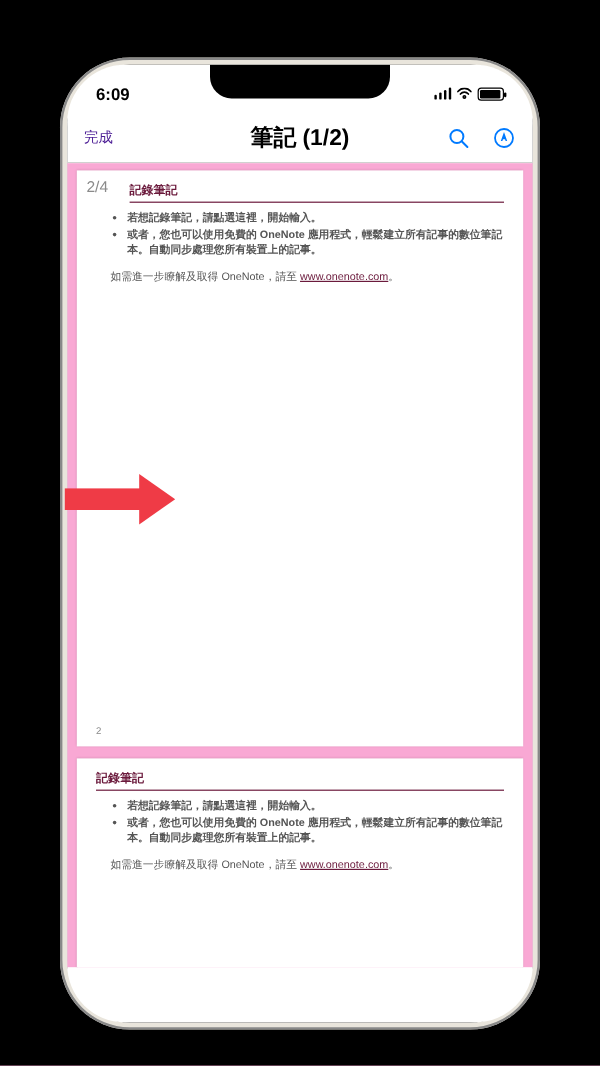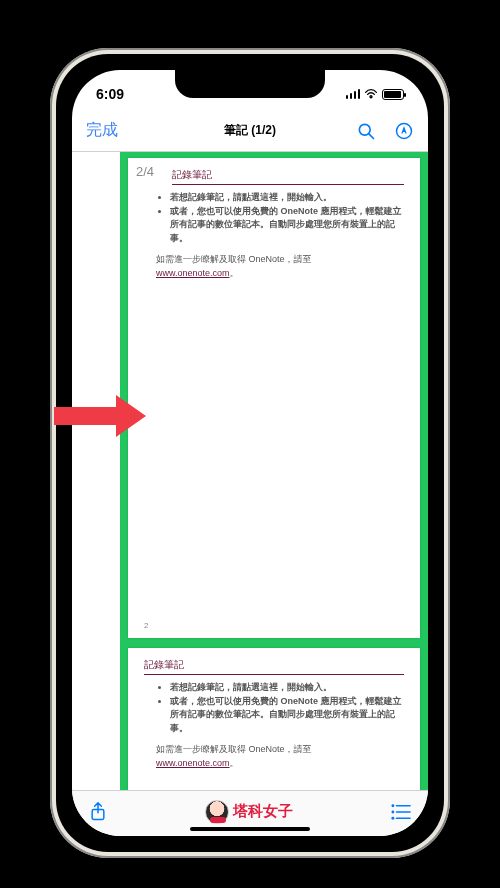--- a/index.html
+++ b/index.html
@@ -20,21 +20,21 @@
     background: #e9e5dc;
     border-radius: 58px;
     padding: 6px;
     box-shadow: 0 0 0 2px #888 inset;
   }
   .phone-inner {
     width: 100%;
     height: 100%;
     background: #000;
     border-radius: 52px;
-    padding: 16px;
+    padding: 0;
   }
   .screen {
     width: 100%;
     height: 100%;
     background: #fff;
     border-radius: 48px;
     overflow: hidden;
     position: relative;
   }
   .notch {
@@ -69,31 +69,30 @@
   .battery-fill { position:absolute; left:1px; top:1px; bottom:1px; width: 17px; background:#000; border-radius:1px; }
 
   .nav-bar {
     height: 42px;
     display: flex;
     align-items: center;
     justify-content: space-between;
     padding: 0 14px;
     border-bottom: 0.5px solid #d0d0d0;
   }
-  .nav-left { color: #3b82f6; font-size: 16px; }
-  .nav-title { font-size: 12px; font-weight: 600; position:absolute; left:50%; transform:translateX(-50%); }
+  .nav-left { color: #4c1d95; font-size: 12px; }
+  .nav-title { font-size: 19px; font-weight: 600; position:absolute; left:50%; transform:translateX(-50%); }
   .nav-right { display: flex; align-items: center; gap: 18px; }
   .icon-btn { color: #007aff; }
 
   .content {
     height: calc(100% - 40px - 42px - 46px);
     overflow: hidden;
-    background: #22c55e;
+    background: #f9a8d4;
     padding: 6px 8px;
-    margin-left: 48px;
   }
   .doc-page {
     background: #fff;
     width: 100%;
     min-height: 480px;
     padding: 8px 16px 12px 16px;
     font-size: 9px;
     color: #555;
     margin-bottom: 10px;
     position: relative;
@@ -102,21 +101,21 @@
   .doc-page.second { min-height: 200px; }
   .page-badge {
     position: absolute;
     left: 8px; top: 6px;
     font-size: 13px; color: #8a8a8a;
     background: rgba(255,255,255,0.8);
   }
   .doc-heading {
     color: #6b1a3c;
     font-size: 10px;
-    font-weight: 400;
+    font-weight: 700;
     border-bottom: 1px solid #6b1a3c;
     padding-bottom: 2px;
     margin: 2px 0 6px 28px;
   }
   .doc-page.second .doc-heading { margin-left: 0; }
   .doc-list { list-style: disc; padding-left: 26px; margin-bottom: 8px; line-height: 1.5; font-weight: bold; }
   .doc-para { margin: 4px 12px 0 12px; line-height: 1.5; }
   .doc-link { color: #6b1a3c; text-decoration: underline; text-align: right; }
   .page-num { position: absolute; bottom: 8px; left: 16px; font-size: 8px; color: #888; }
 
@@ -240,43 +239,20 @@
           <ul class="doc-list">
             <li>若想記錄筆記，請點選這裡，開始輸入。</li>
             <li>或者，您也可以使用免費的 OneNote 應用程式，輕鬆建立所有記事的數位筆記本。自動同步處理您所有裝置上的記事。</li>
           </ul>
           <p class="doc-para">
             <span>如需進一步瞭解及取得 OneNote，請至 </span><a class="doc-link">www.onenote.com</a><span>。</span>
           </p>
         </div>
       </div>
 
-      <div class="toolbar">
-        <span class="icon-btn">
-          <svg width="20" height="22" viewBox="0 0 24 26">
-              <path d="M12 2v12M8 6l4-4 4 4" fill="none" stroke="#007aff" stroke-width="1.8" stroke-linecap="round" stroke-linejoin="round"></path>
-              <rect x="5" y="10" width="14" height="12" rx="2" fill="none" stroke="#007aff" stroke-width="1.8"></rect>
-            </svg>
-        </span>
-        <div class="brand">
-          <span class="brand-avatar"></span>
-          <span>塔科女子</span>
-        </div>
-        <span class="icon-btn">
-          <svg width="22" height="18" viewBox="0 0 24 20">
-            <circle cx="3" cy="3" r="1.6" fill="#007aff"></circle>
-              <line x1="7" y1="3" x2="22" y2="3" stroke="#007aff" stroke-width="1.8" stroke-linecap="round"></line>
-            <circle cx="3" cy="10" r="1.6" fill="#007aff"></circle>
-              <line x1="7" y1="10" x2="22" y2="10" stroke="#007aff" stroke-width="1.8" stroke-linecap="round"></line>
-            <circle cx="3" cy="17" r="1.6" fill="#007aff"></circle>
-              <line x1="7" y1="17" x2="22" y2="17" stroke="#007aff" stroke-width="1.8" stroke-linecap="round"></line>
-          </svg>
-        </span>
-        <div class="home-indicator"></div>
-      </div>
 
     </div>
   </div>
 </div>
 
 <div class="arrow">
   <div class="arrow-body"></div>
   <div class="arrow-head"></div>
 </div>
 

